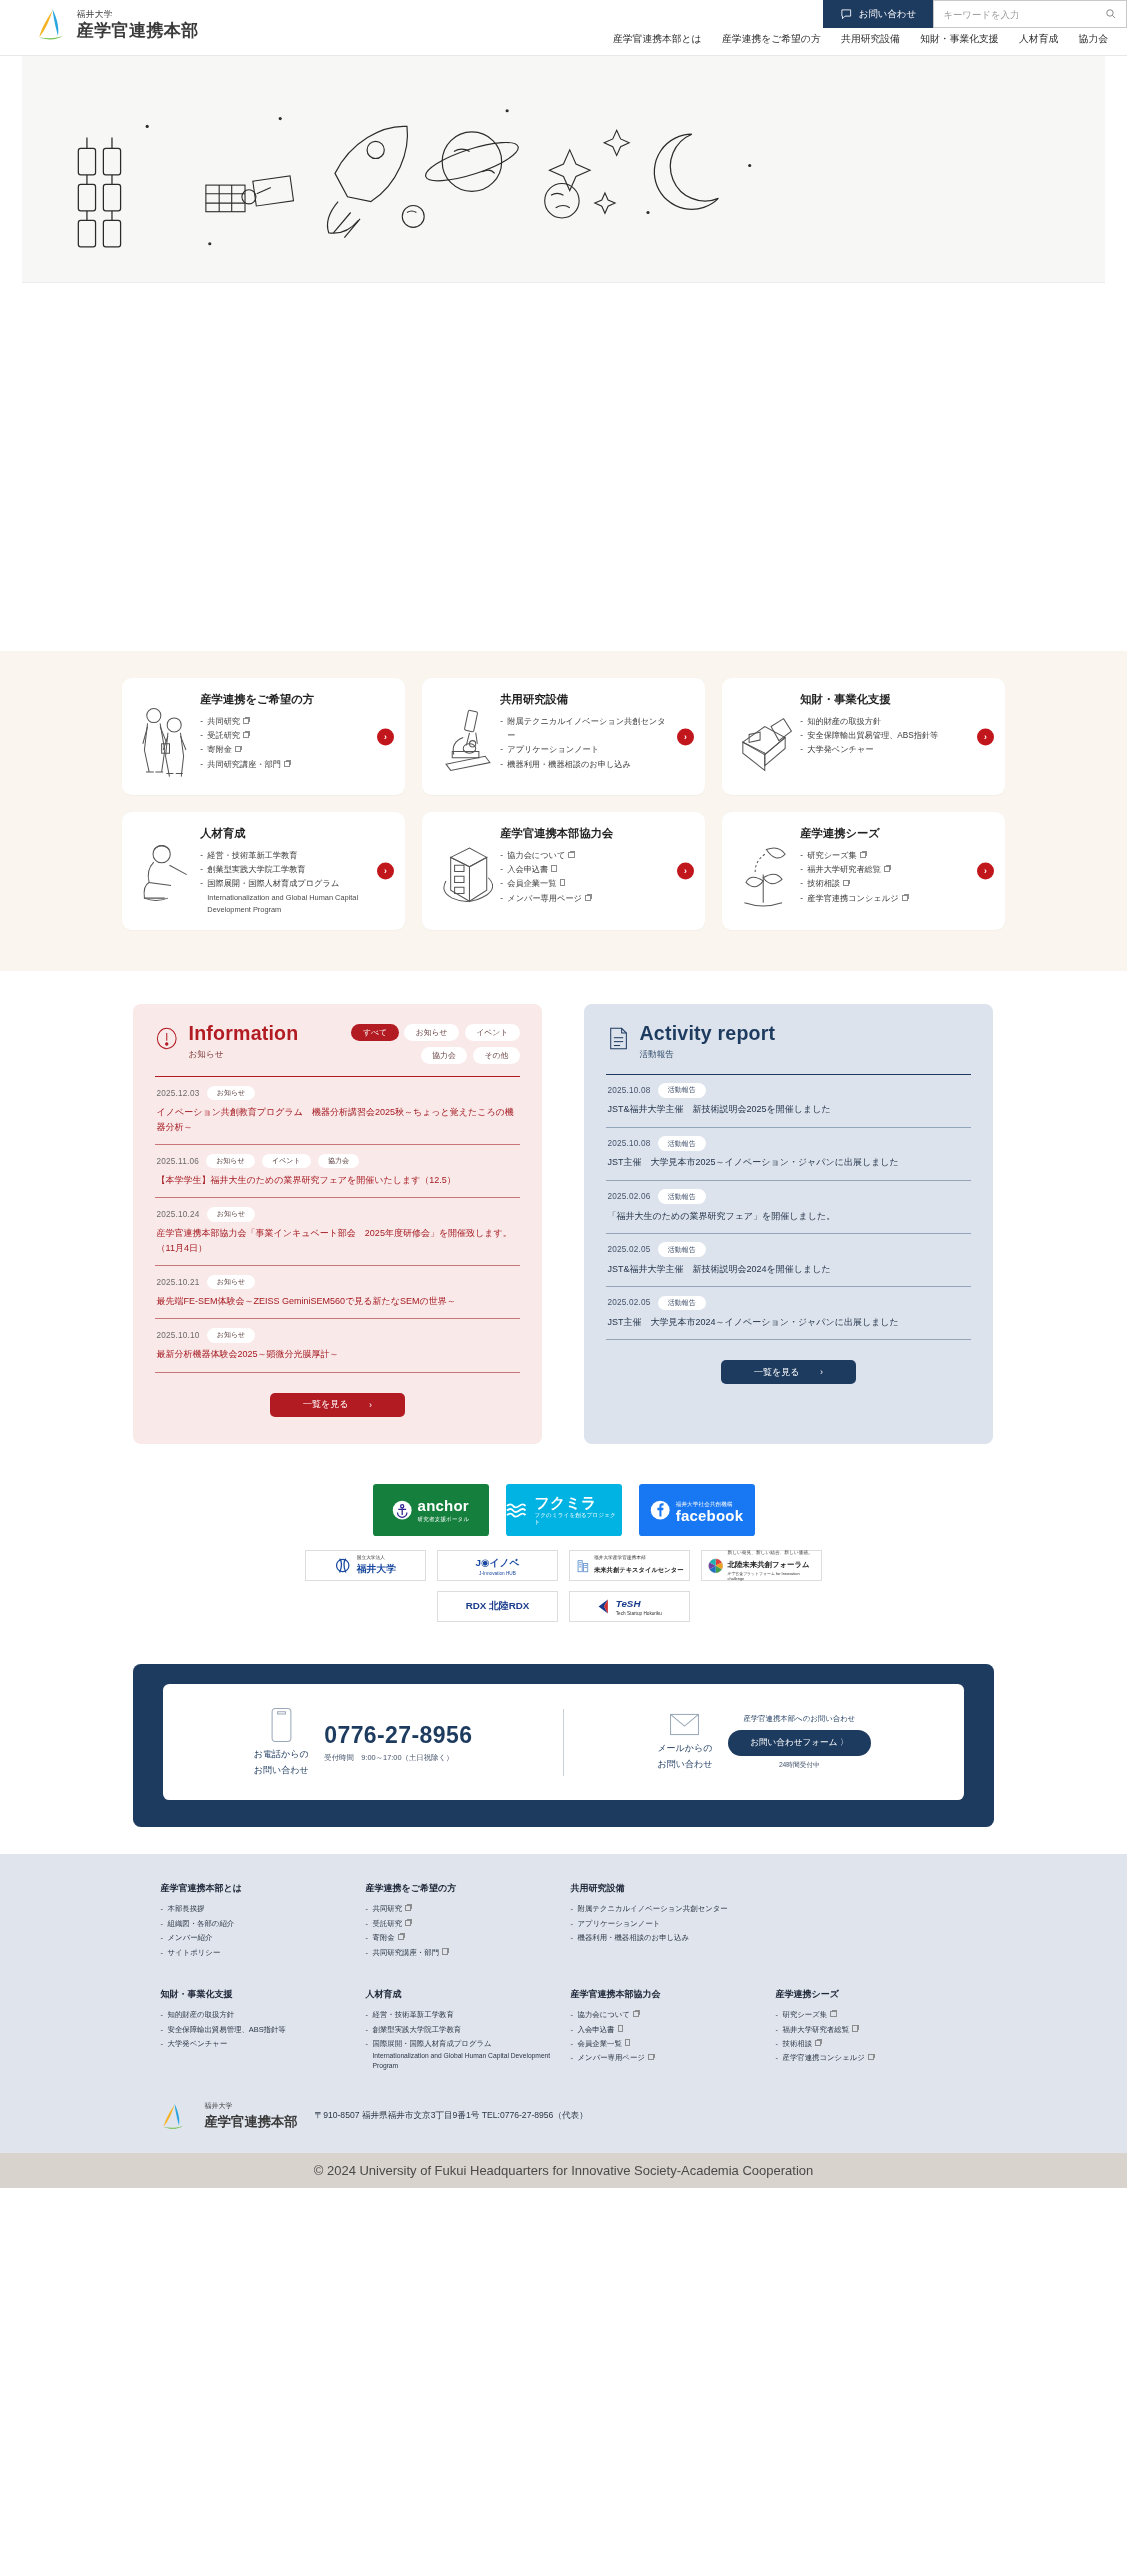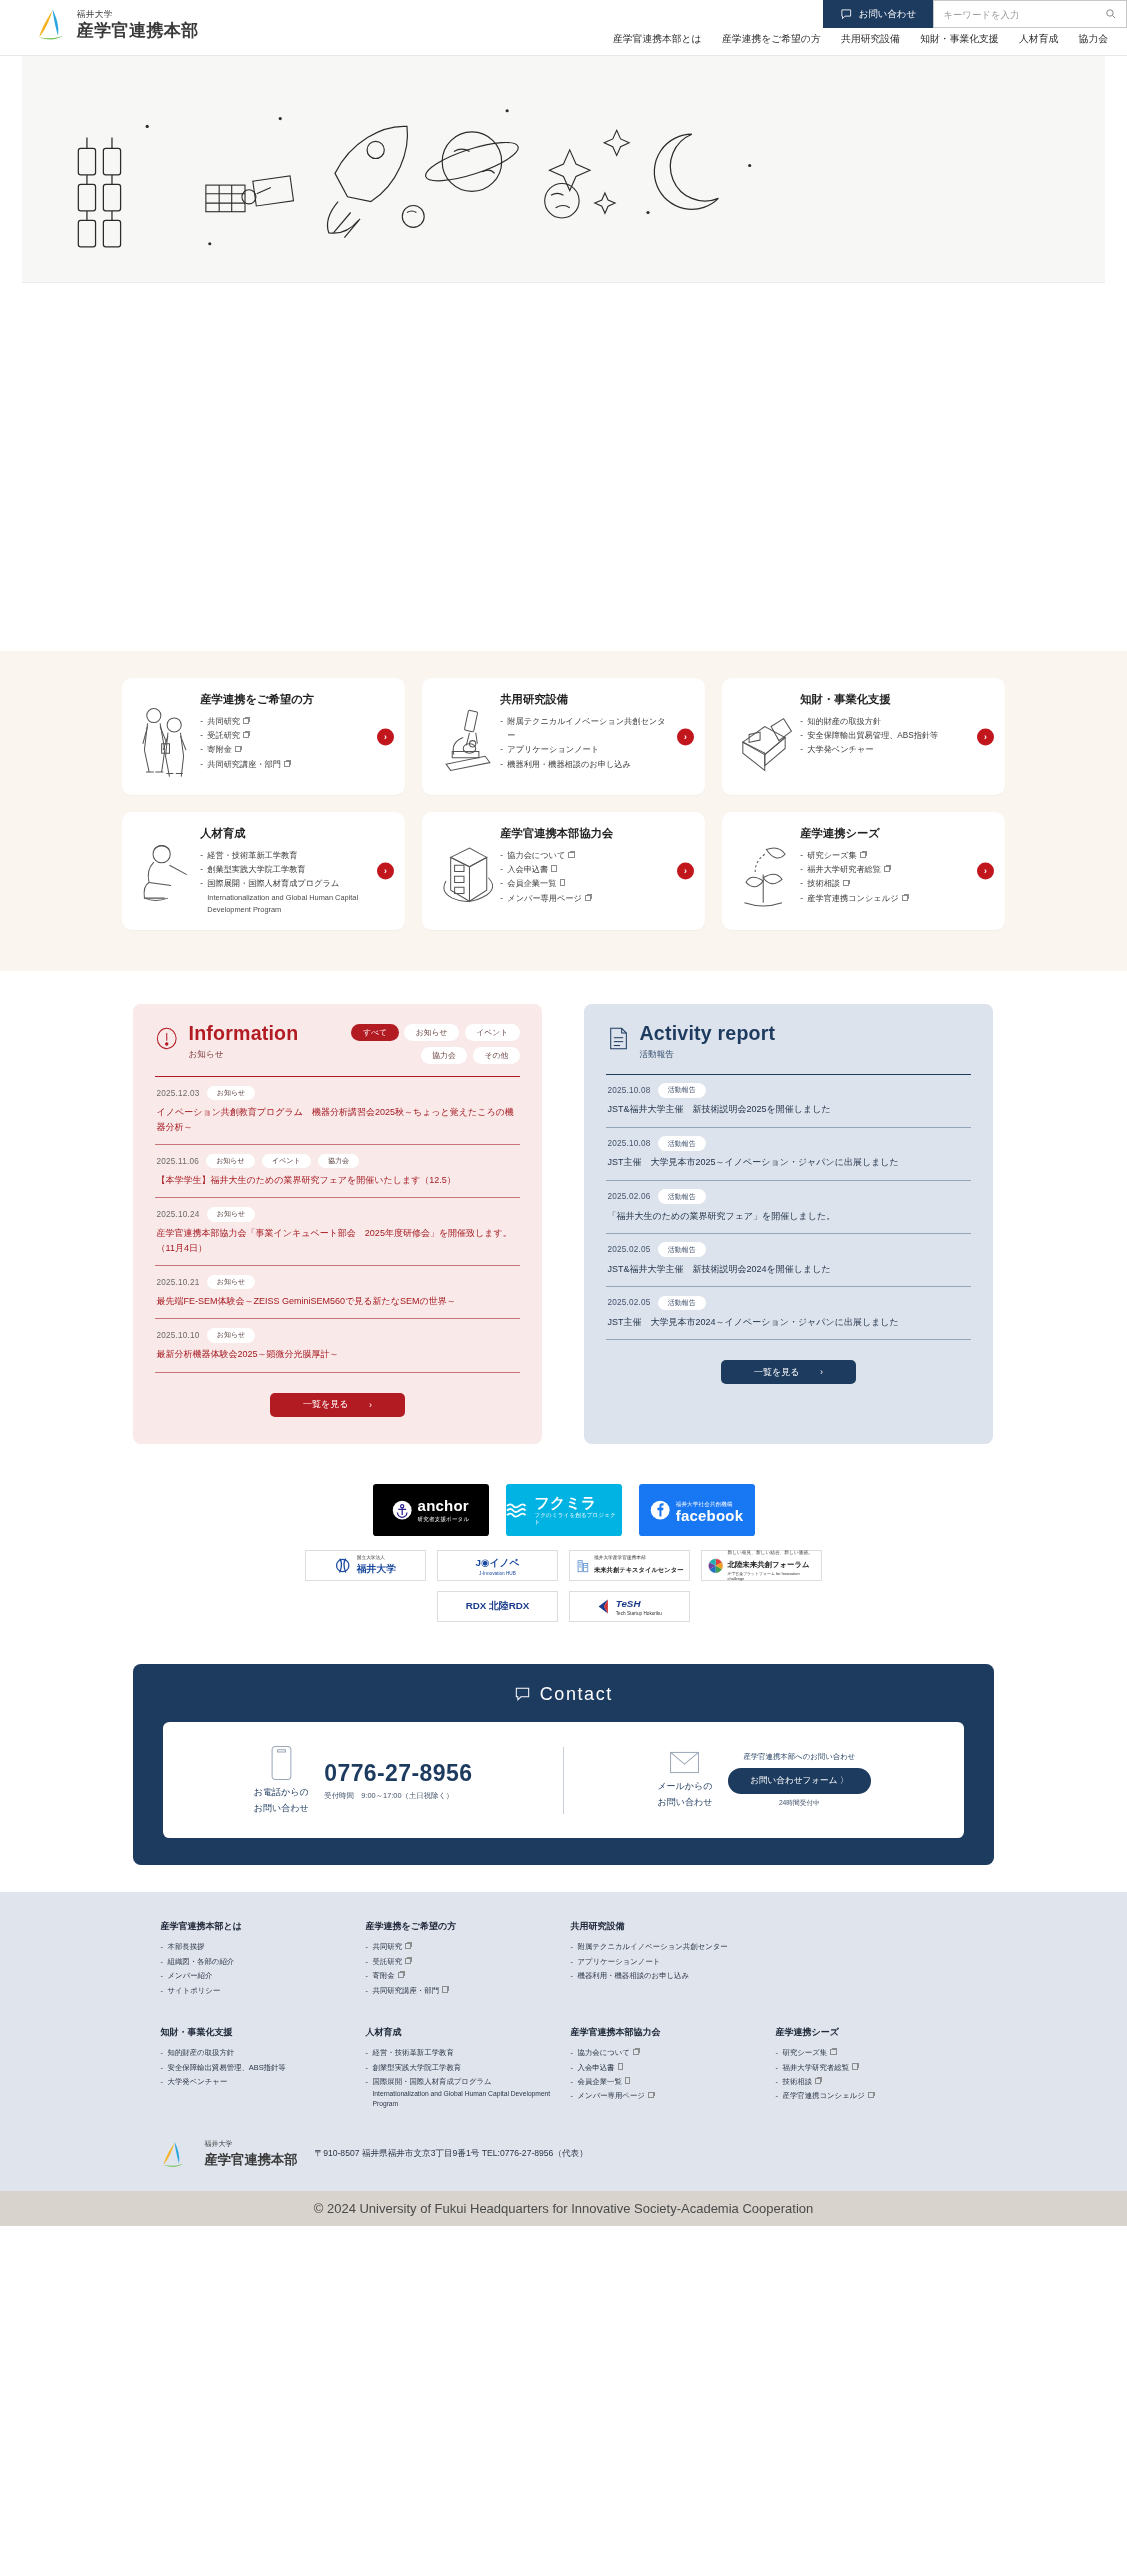--- a/index.html
+++ b/index.html
@@ -161,21 +161,21 @@
   .panel-act .more-btn { background:#1d3a5f; }
 
   
   .banners { background:#fff; padding: 17px 0 7.8px; }
   .banner-row1 { display:flex; justify-content:center; gap: 17px; }
   .banner {
     width: 116px; height: 52px; border-radius: 3.1px;
     display:flex; align-items:center; justify-content:center; gap:5.5px;
     cursor:pointer; color:#fff;
   }
-  .b-anchor { background:#000000; }
+  .b-anchor { background:#15803d; }
   .b-fuku   { background:#00b3e3; }
   .b-fb     { background:#1877f2; }
   .banner .bl1 { font-size: 15px; font-weight:700; letter-spacing:0.2px; line-height:1;}
   .banner .bl2 { font-size: 5.5px; margin-top:2.3px; letter-spacing:0.2px;}
 
   .partner-rows { margin-top: 14px; }
   .partner-row { display:flex; justify-content:center; gap: 11px; margin-bottom: 9.4px; }
   .partner {
     width: 121px; height: 31px; border: 0.8px solid #ddd; background:#fff;
     display:flex; align-items:center; justify-content:center; gap:4.7px;
@@ -719,26 +719,20 @@
           <span class="pt-main" style="color:#1a3b8b;font-style:italic">TeSH</span>
           <span class="pt-sm">Tech Startup Hokuriku</span>
         </div>
       </div>
     </div>
   </div>
 </section>
 
 <section class="contact-section">
   <div class="contact-box">
-    <div class="contact-title">
-      <svg width="17" height="17" viewBox="0 0 22 22" fill="none" stroke="#fff" stroke-width="1.3">
-        <path d="M3 3h16v11H9l-4 4v-4H3z"></path>
-      </svg>
-      <span>Contact</span>
-    </div>
 
     <div class="contact-inner">
       <div class="c-half">
         <div style="text-align:center">
           <svg class="c-ico" viewBox="0 0 34 46" fill="none" stroke="#9aa7b8" stroke-width="1.3">
             <rect x="5" y="2" width="24" height="42" rx="4"></rect>
             <path d="M12 6 h10 v3 h-10z"></path>
           </svg>
           <div class="c-lab">
             <span>お電話からの</span><br>

